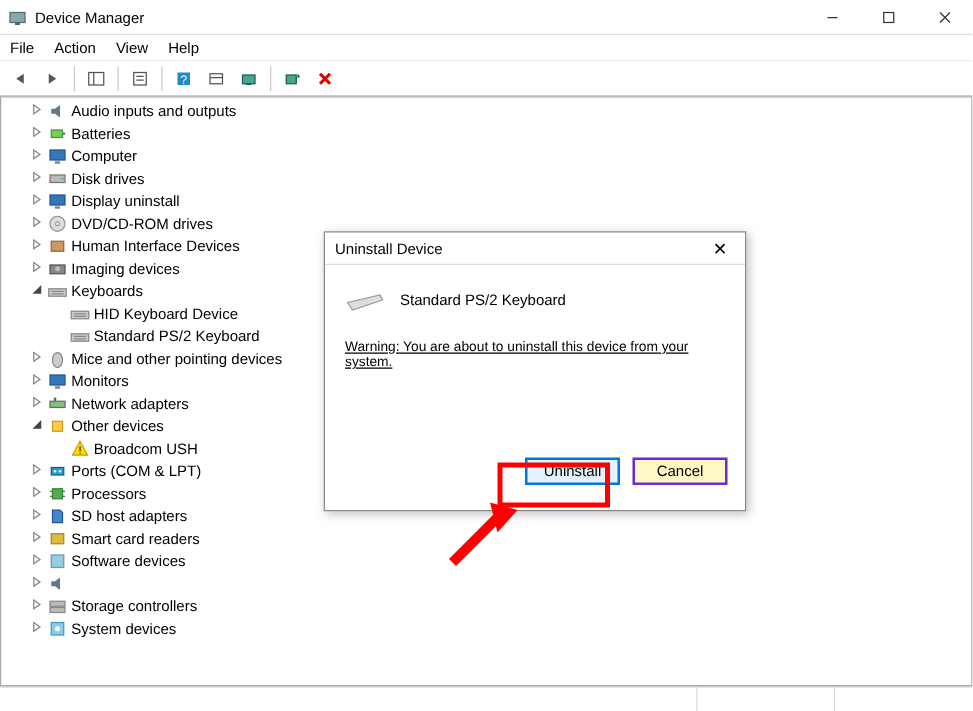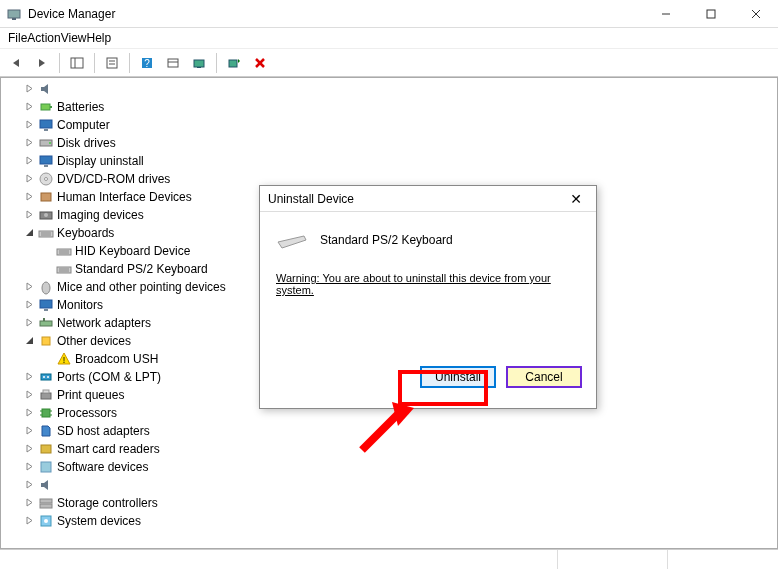--- a/index.html
+++ b/index.html
@@ -6,21 +6,21 @@
 body { font-family: "Segoe UI", Tahoma, sans-serif; font-size: 12px; background: #fff; width: 778px; height: 569px; overflow: hidden; position: relative; }
 
 
 .titlebar { height: 28px; display: flex; align-items: center; padding-left: 6px; border-bottom: 1px solid #ddd; }
 .titlebar .app-icon { width: 16px; height: 16px; margin-right: 6px; }
 .titlebar .title { flex: 1; font-size: 12px; color: #000; }
 .titlebar .win-btns { display: flex; }
 .titlebar .win-btn { width: 45px; height: 28px; display: flex; align-items: center; justify-content: center; color: #444; }
 
 
-.menubar { height: 21px; display: flex; align-items: center; padding-left: 8px; font-size: 12px; border-bottom: 1px solid #eee; }
+.menubar { height: 21px; display: flex; align-items: center; padding-left: 8px; gap: 16px; font-size: 12px; border-bottom: 1px solid #eee; }
 .menubar span { cursor: default; }
 
 
 .toolbar { height: 28px; display: flex; align-items: center; padding: 2px 4px; gap: 2px; border-bottom: 1px solid #ccc; }
 .toolbar .tbtn { width: 24px; height: 24px; display: flex; align-items: center; justify-content: center; border: 1px solid transparent; }
 .toolbar .sep { width: 1px; height: 20px; background: #ccc; margin: 0 3px; }
 
 
 .content { position: relative; width: 100%; height: calc(569px - 28px - 21px - 28px - 20px); border: 1px solid #aaa; margin: 0; display: flex; }
 .tree { flex: 1; overflow-y: scroll; padding: 2px 0 2px 4px; font-size: 12px; }
@@ -157,20 +157,21 @@
   <div class="tree" id="tree">
       <div class="tree-node indent-1">
         <span class="arrow"><svg width="9" height="9">
             <path d="M2 1 L7 4.5 L2 8 Z" fill="none" stroke="#888"></path>
           </svg></span>
         <span class="icon">
           <svg width="16" height="16">
             <path d="M3 6h3l4-3v10l-4-3H3z" fill="#678"></path>
           </svg>
         </span>
+        <span>Audio inputs and outputs</span>
       </div>
       <div class="tree-node indent-1">
         <span class="arrow"><svg width="9" height="9">
             <path d="M2 1 L7 4.5 L2 8 Z" fill="none" stroke="#888"></path>
           </svg></span>
         <span class="icon">
           <svg width="16" height="16">
             <rect x="3" y="5" width="9" height="6" fill="#7c5" stroke="#494"></rect>
             <rect x="12" y="7" width="2" height="2" fill="#494"></rect>
           </svg>
@@ -344,32 +345,20 @@
             <path d="M2 1 L7 4.5 L2 8 Z" fill="none" stroke="#888"></path>
           </svg></span>
         <span class="icon">
           <svg width="16" height="16">
             <rect x="3" y="5" width="10" height="6" fill="#39c" stroke="#068"></rect>
             <circle cx="6" cy="8" r="1" fill="#fff"></circle>
             <circle cx="10" cy="8" r="1" fill="#fff"></circle>
           </svg>
         </span>
         <span>Ports (COM &amp; LPT)</span>
-      </div>
-      <div class="tree-node indent-1">
-        <span class="arrow"><svg width="9" height="9">
-            <path d="M2 1 L7 4.5 L2 8 Z" fill="none" stroke="#888"></path>
-          </svg></span>
-        <span class="icon">
-          <svg width="16" height="16">
-            <rect x="3" y="6" width="10" height="6" fill="#999" stroke="#666"></rect>
-            <rect x="5" y="3" width="6" height="3" fill="#ddd" stroke="#999"></rect>
-          </svg>
-        </span>
-        <span>Print queues</span>
       </div>
       <div class="tree-node indent-1">
         <span class="arrow"><svg width="9" height="9">
             <path d="M2 1 L7 4.5 L2 8 Z" fill="none" stroke="#888"></path>
           </svg></span>
         <span class="icon">
           <svg width="16" height="16">
             <rect x="4" y="4" width="8" height="8" fill="#5a5" stroke="#383"></rect>
             <line x1="2" y1="6" x2="4" y2="6" stroke="#383"></line>
             <line x1="2" y1="10" x2="4" y2="10" stroke="#383"></line>

